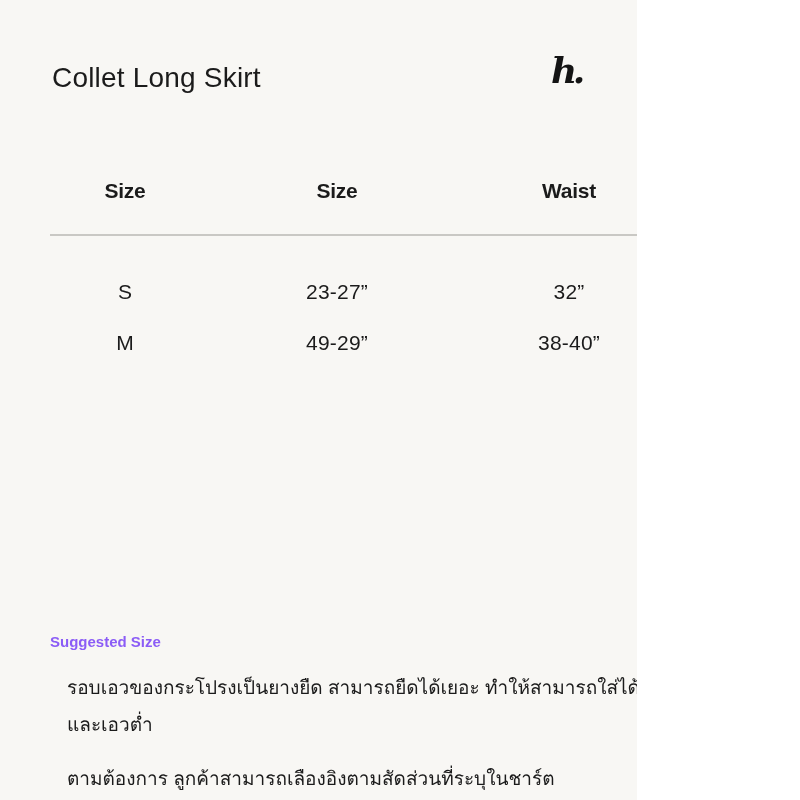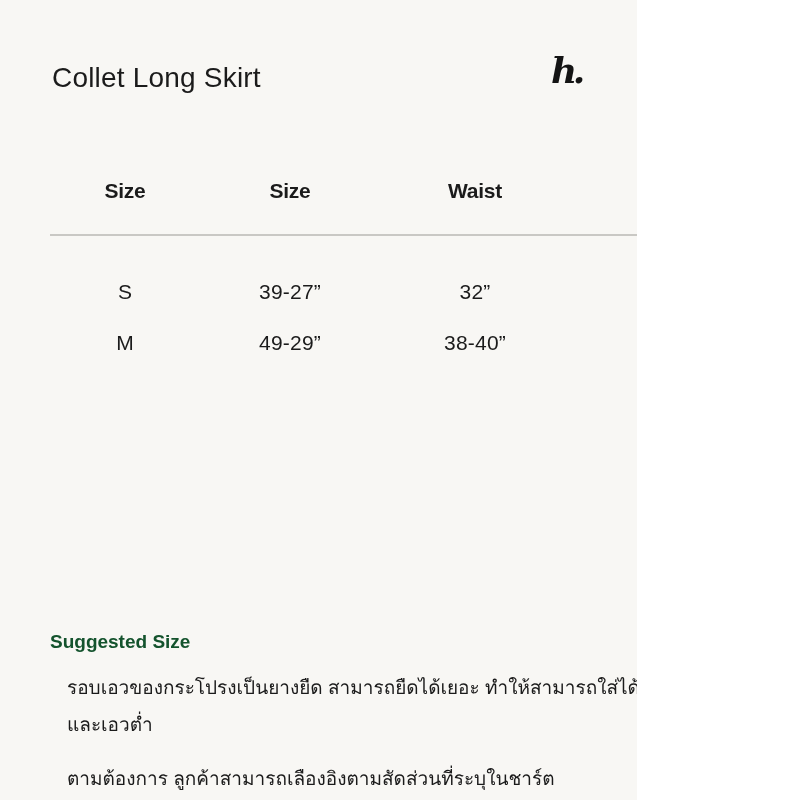--- a/index.html
+++ b/index.html
@@ -41,20 +41,21 @@
   .size-table {
     position: absolute;
     left: 50px;
     top: 180px;
     width: 700px;
   }
 
   .table-grid {
     display: grid;
     grid-template-columns: 150px 180px 190px 180px;
+    gap: 47px;
   }
 
   .cell { text-align: center; }
 
   .header-cell {
     font-size: 21px;
     font-weight: 700;
     line-height: 21px;
     letter-spacing: -0.2px;
   }
@@ -77,24 +78,24 @@
 
   .notes {
     position: absolute;
     left: 50px;
     top: 632px;
     width: 712px;
   }
 
   .notes-heading {
     margin: 0;
-    font-size: 19px;
+    font-size: 15px;
     font-weight: 700;
     line-height: 20px;
-    color: #14532d;
+    color: #8b5cf6;
   }
 
   .note-line {
     margin: 17px;
     font-size: 19px;
     font-weight: 400;
     line-height: 37px;
     color: #1b1b1b;
   }
 </style>
@@ -112,21 +113,21 @@
     <div class="table-grid">
       <div class="cell header-cell">Size</div>
       <div class="cell header-cell">Size</div>
       <div class="cell header-cell">Waist</div>
     </div>
 
     <hr class="table-divider">
 
     <div class="table-grid data-row-first">
       <div class="cell data-cell">S</div>
-      <div class="cell data-cell">39-27”</div>
+      <div class="cell data-cell">23-27”</div>
       <div class="cell data-cell">32”</div>
     </div>
 
     <div class="table-grid data-row-next">
       <div class="cell data-cell">M</div>
       <div class="cell data-cell">49-29”</div>
       <div class="cell data-cell">38-40”</div>
       <div class="cell data-cell">32”</div>
     </div>
 

